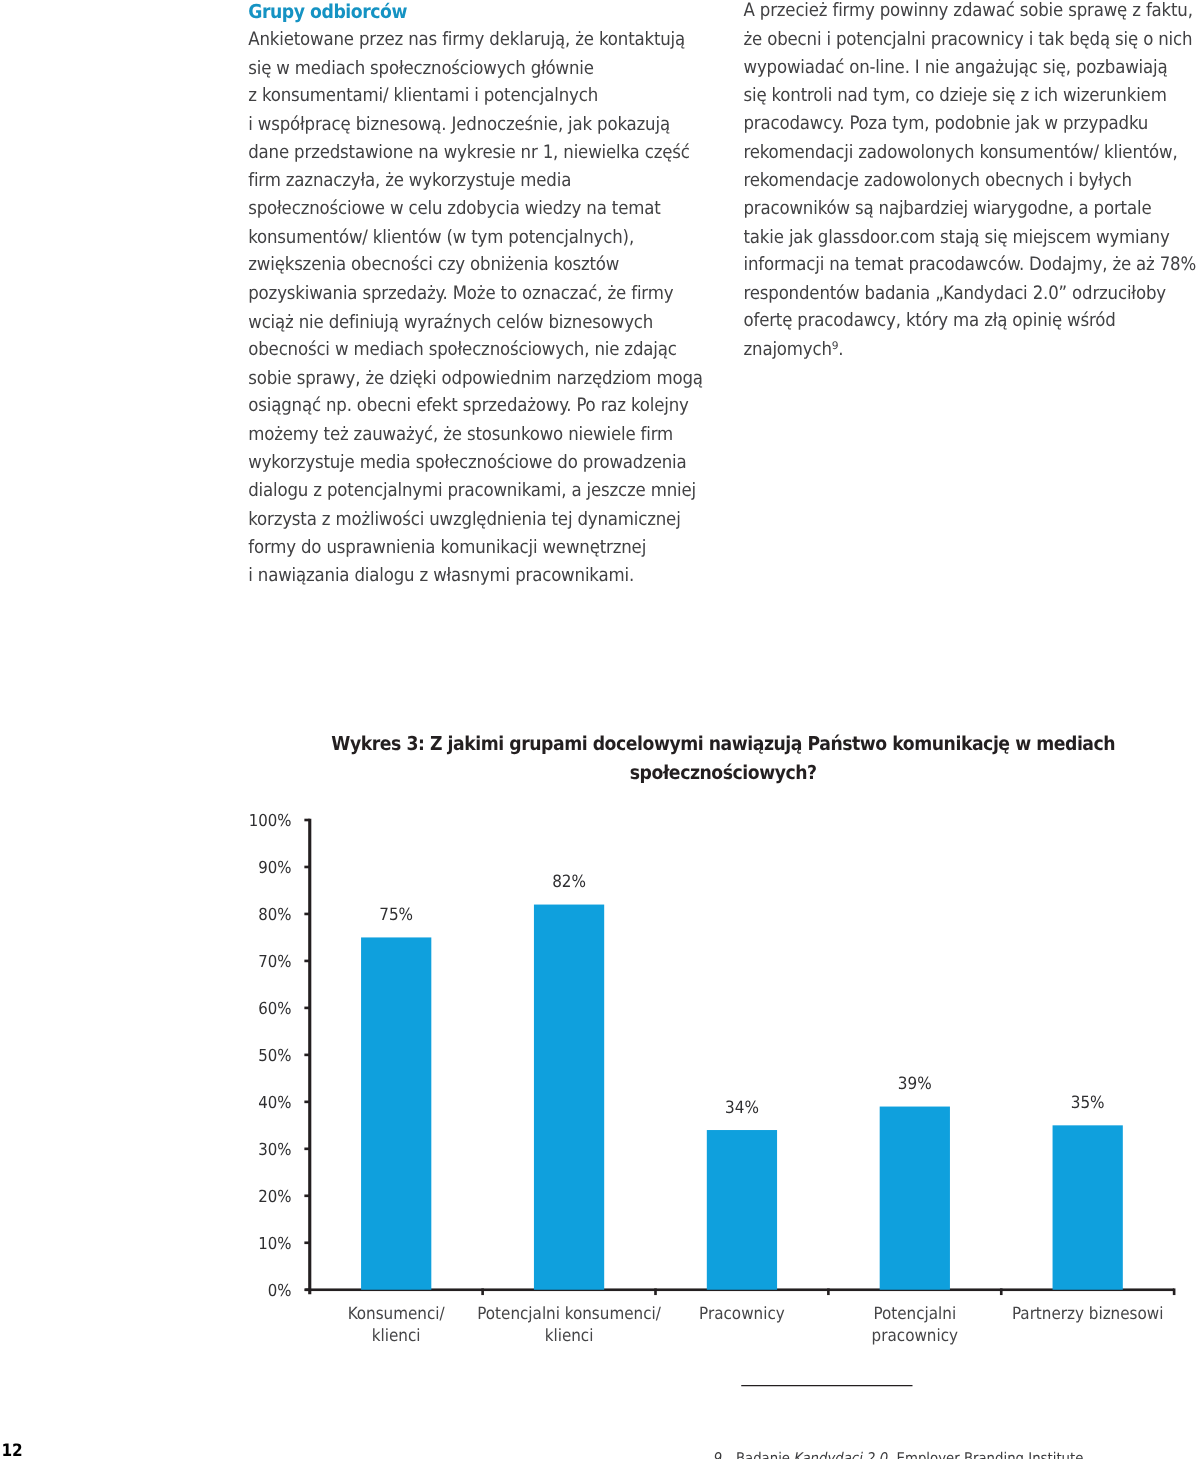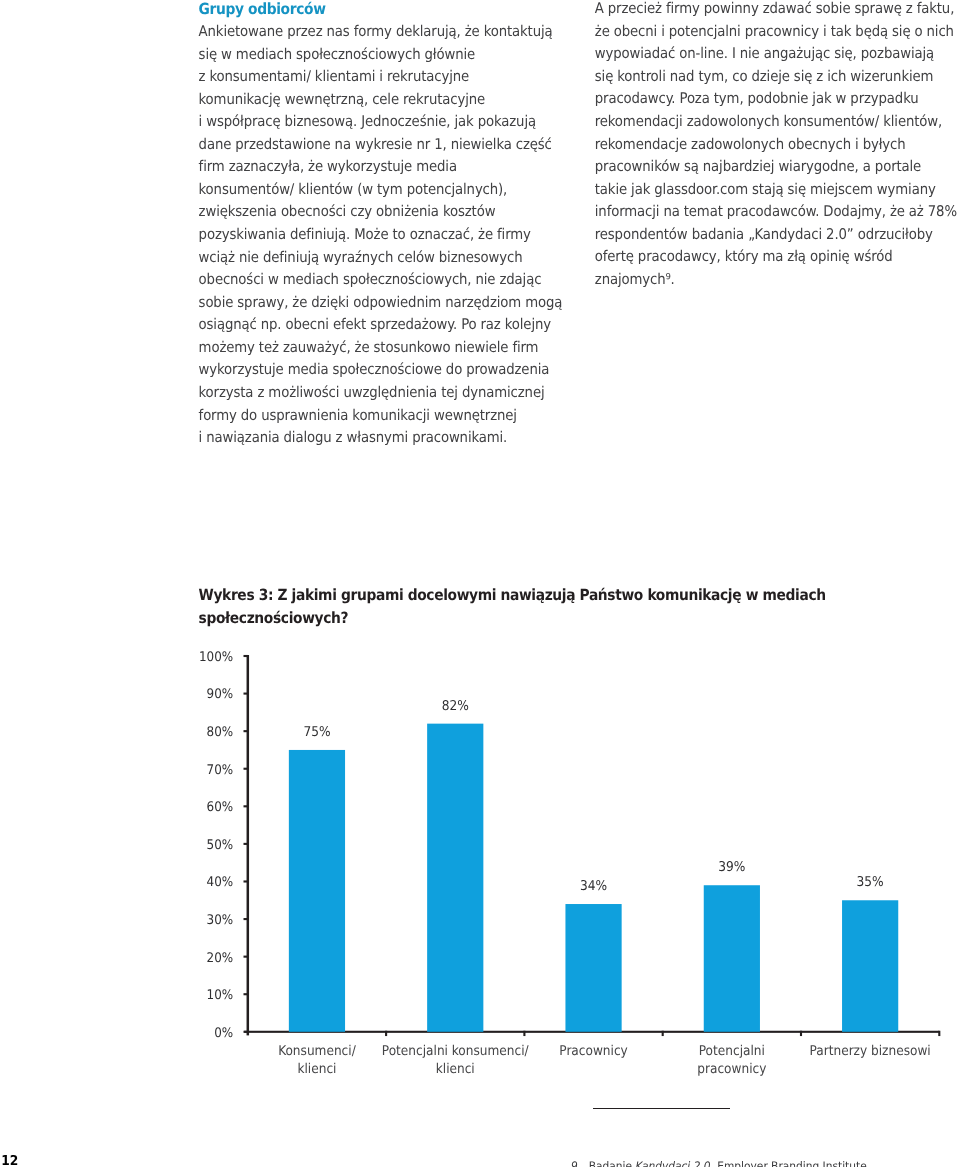--- a/index.html
+++ b/index.html
@@ -27,57 +27,58 @@
     display:block;white-space:nowrap;
     font-weight:bold;color:#1593c3;font-size:15.35px;letter-spacing:-0.36px;line-height:22.57px;
   }
 
   
   .chart-title{
     position:absolute;left:198.6px;top:583.8px;width:760px;
     font-size:15.35px;font-weight:bold;line-height:23.2px;color:#231f20;letter-spacing:-0.36px;
     font-family:"DejaVu Sans", sans-serif;font-stretch:condensed;
   }
-  .chart-title .ln{display:block;white-space:nowrap;}
+  .chart-title .ln{display:block;white-space:nowrap;text-align:center;}
   .chart{position:absolute;left:0;top:0;width:960px;height:1167px;}
 
   
   .footnote-rule{position:absolute;left:593.3px;top:1107.6px;width:136.7px;height:1.6px;background:#231f20;}
   .footnote{position:absolute;left:571px;top:1113.1px;font-size:11.82px;line-height:15px;color:#3a3a3c;white-space:nowrap;
     font-family:"DejaVu Sans", sans-serif;font-stretch:condensed;margin-top:46px;}
   .footnote .num{font-style:italic;margin-right:4.2px;}
   .footnote i{font-style:italic;}
 
   .page-number{position:absolute;left:1.2px;top:1155.0px;font-size:13.6px;font-weight:bold;line-height:13.6px;color:#000;
     font-family:"DejaVu Sans", sans-serif;font-stretch:condensed;}
 </style>
 </head>
 <body>
 
 <div class="page">
 
   <div class="col col-left">
     <span class="sect-head">Grupy odbiorców</span>
     <div id="left-lines">
-        <span class="ln">Ankietowane przez nas formy deklarują, że kontaktują</span>
+        <span class="ln">Ankietowane przez nas firmy deklarują, że kontaktują</span>
         <span class="ln">się w mediach społecznościowych głównie</span>
-        <span class="ln">z konsumentami/ klientami i rekrutacyjne</span>
-        <span class="ln">komunikację wewnętrzną, cele rekrutacyjne</span>
+        <span class="ln">z konsumentami/ klientami i potencjalnych</span>
         <span class="ln">i współpracę biznesową. Jednocześnie, jak pokazują</span>
         <span class="ln">dane przedstawione na wykresie nr 1, niewielka część</span>
         <span class="ln">firm zaznaczyła, że wykorzystuje media</span>
+        <span class="ln">społecznościowe w celu zdobycia wiedzy na temat</span>
         <span class="ln">konsumentów/ klientów (w tym potencjalnych),</span>
         <span class="ln">zwiększenia obecności czy obniżenia kosztów</span>
-        <span class="ln">pozyskiwania definiują. Może to oznaczać, że firmy</span>
+        <span class="ln">pozyskiwania sprzedaży. Może to oznaczać, że firmy</span>
         <span class="ln">wciąż nie definiują wyraźnych celów biznesowych</span>
         <span class="ln">obecności w mediach społecznościowych, nie zdając</span>
         <span class="ln">sobie sprawy, że dzięki odpowiednim narzędziom mogą</span>
         <span class="ln">osiągnąć np. obecni efekt sprzedażowy. Po raz kolejny</span>
         <span class="ln">możemy też zauważyć, że stosunkowo niewiele firm</span>
         <span class="ln">wykorzystuje media społecznościowe do prowadzenia</span>
+        <span class="ln">dialogu z potencjalnymi pracownikami, a jeszcze mniej</span>
         <span class="ln">korzysta z możliwości uwzględnienia tej dynamicznej</span>
         <span class="ln">formy do usprawnienia komunikacji wewnętrznej</span>
         <span class="ln">i nawiązania dialogu z własnymi pracownikami.</span>
       </div>
   </div>
 
   <div class="col col-right">
     <div id="right-lines">
         <span class="ln">A przecież firmy powinny zdawać sobie sprawę z faktu,</span>
         <span class="ln">że obecni i potencjalni pracownicy i tak będą się o nich</span>

